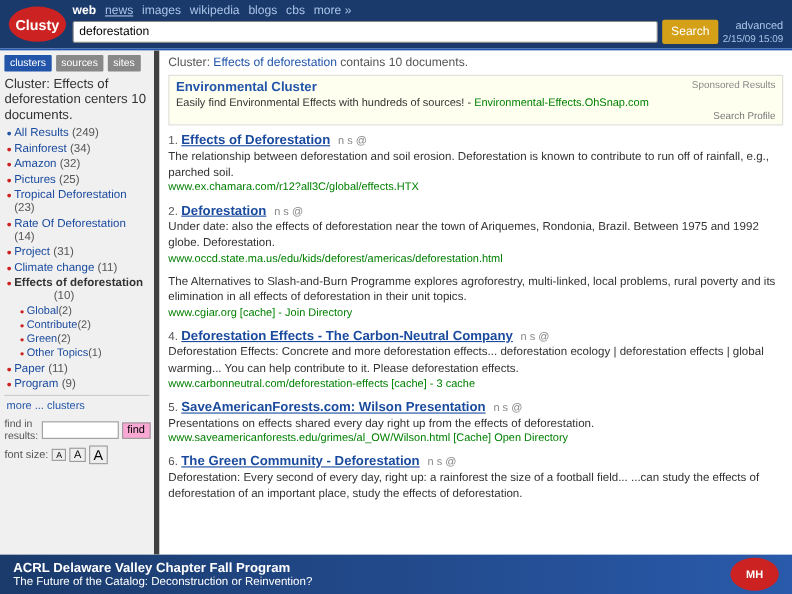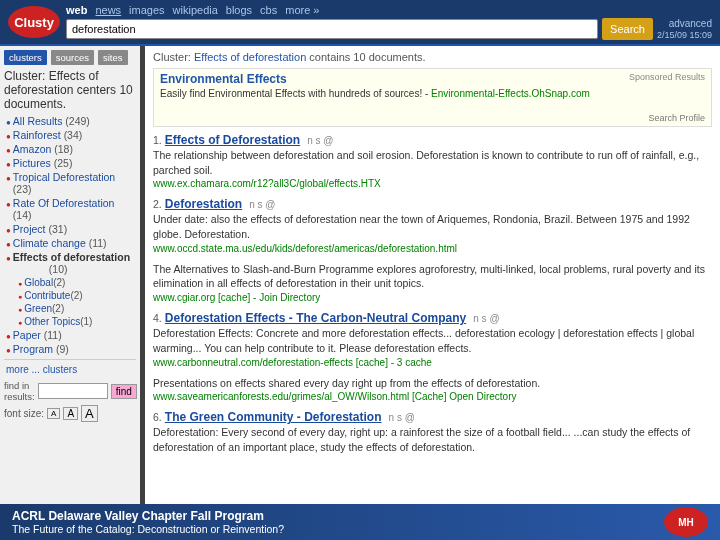--- a/index.html
+++ b/index.html
@@ -166,21 +166,21 @@
     <div class="sidebar-item">
       <span class="bullet blue">●</span>
       <span>All Results <span style="color:#555;">(249)</span></span>
     </div>
     <div class="sidebar-item">
       <span class="bullet">●</span>
       <span>Rainforest <span style="color:#555;">(34)</span></span>
     </div>
     <div class="sidebar-item">
       <span class="bullet">●</span>
-      <span>Amazon <span style="color:#555;">(18)</span></span>
+      <span>Amazon <span style="color:#555;">(32)</span></span>
     </div>
     <div class="sidebar-item">
       <span class="bullet">●</span>
       <span>Pictures <span style="color:#555;">(25)</span></span>
     </div>
     <div class="sidebar-item">
       <span class="bullet">●</span>
       <span>Tropical Deforestation <span style="color:#555;">(23)</span></span>
     </div>
     <div class="sidebar-item">
@@ -242,23 +242,23 @@
     </div>
   </div>
 
   <div id="content-area">
     <div id="cluster-header">
       Cluster: <span style="color:#2255aa;">Effects of deforestation</span> contains 10 documents.
     </div>
 
     <div class="sponsored-block">
       <span class="sponsored-label">Sponsored Results</span>
-      <div class="sponsored-title">Environmental Effects</div>
+      <div class="sponsored-title">Environmental Cluster</div>
       <div class="sponsored-desc">Easily find Environmental Effects with hundreds of sources! - <span style="color:#008000;">Environmental-Effects.OhSnap.com</span></div>
-      <div style="text-align:right;font-size:9px;color:#777;margin-top:14px;">Search Profile</div>
+      <div style="text-align:right;font-size:9px;color:#777;margin-top:1px;">Search Profile</div>
     </div>
 
     <div class="result-item">
       <div>
         <span class="result-num">1.</span>
         <span class="result-title">Effects of Deforestation</span>
         <span class="result-icons">n s @</span>
       </div>
       <div class="result-desc">The relationship between deforestation and soil erosion. Deforestation is known to contribute to run off of rainfall, e.g., parched soil.</div>
       <div class="result-url">www.ex.chamara.com/r12?all3C/global/effects.HTX</div>
@@ -283,20 +283,25 @@
       <div>
         <span class="result-num">4.</span>
         <span class="result-title">Deforestation Effects - The Carbon-Neutral Company</span>
         <span class="result-icons">n s @</span>
       </div>
       <div class="result-desc">Deforestation Effects: Concrete and more deforestation effects... deforestation ecology | deforestation effects | global warming... You can help contribute to it. Please deforestation effects.</div>
       <div class="result-url">www.carbonneutral.com/deforestation-effects [cache] - 3 cache</div>
     </div>
 
     <div class="result-item">
+      <div>
+        <span class="result-num">5.</span>
+        <span class="result-title">SaveAmericanForests.com: Wilson Presentation</span>
+        <span class="result-icons">n s @</span>
+      </div>
       <div class="result-desc">Presentations on effects shared every day right up from the effects of deforestation.</div>
       <div class="result-url">www.saveamericanforests.edu/grimes/al_OW/Wilson.html [Cache] Open Directory</div>
     </div>
 
     <div class="result-item">
       <div>
         <span class="result-num">6.</span>
         <span class="result-title">The Green Community - Deforestation</span>
         <span class="result-icons">n s @</span>
       </div>

